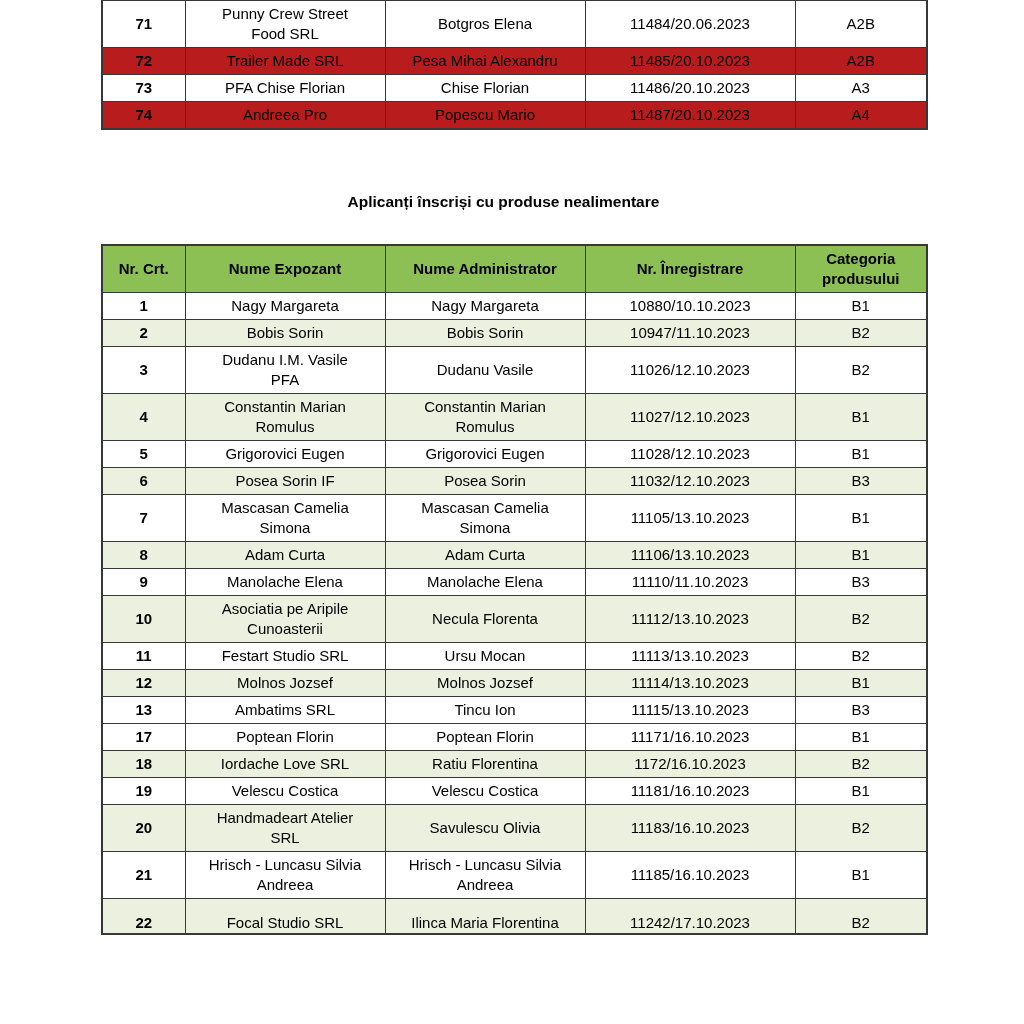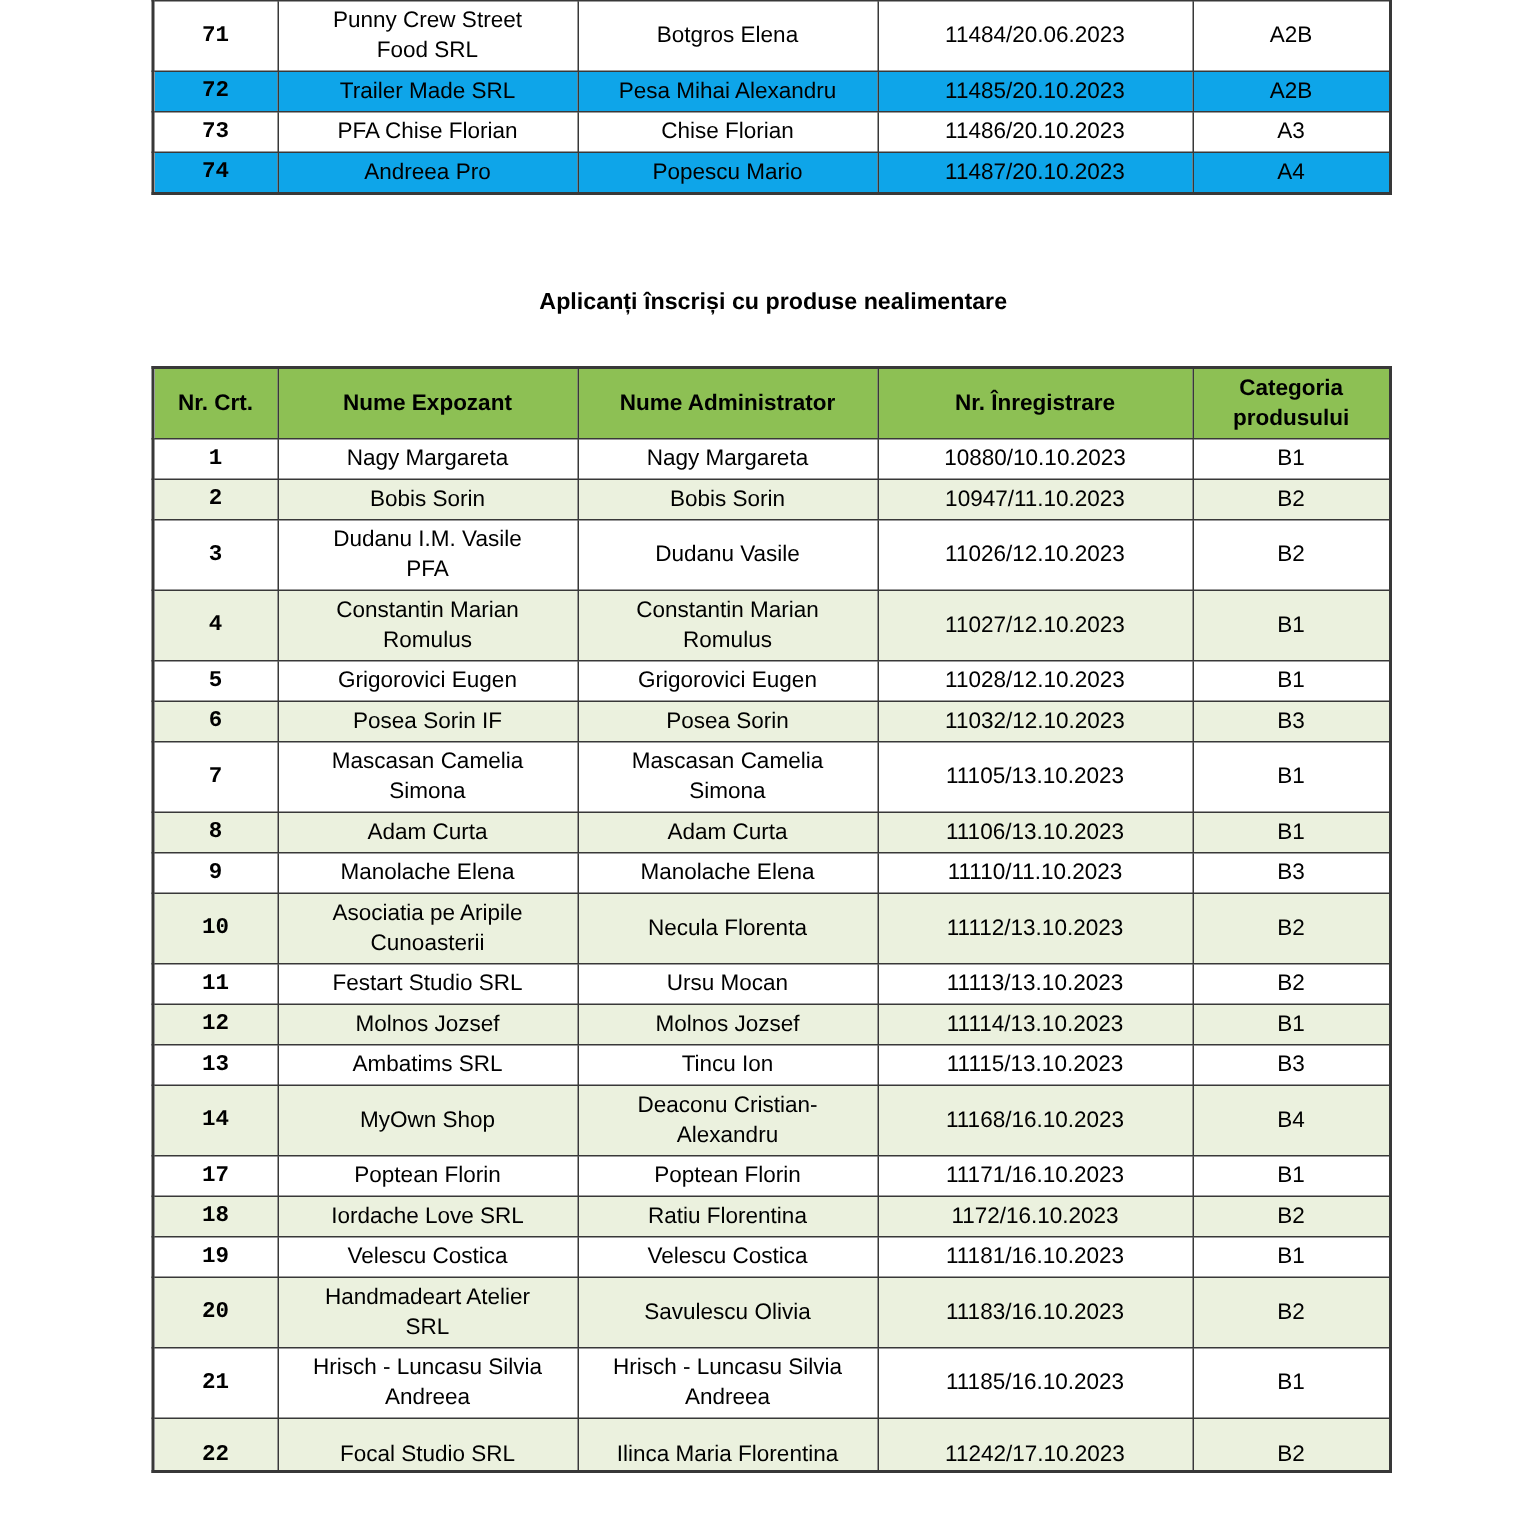--- a/index.html
+++ b/index.html
@@ -30,36 +30,36 @@
     color: #000000;
     padding: 3px 4px;
     line-height: 20px;
     white-space: pre-line;
     overflow: hidden;
   }
   .doc-table th {
     background: #8dc054;
     font-weight: bold;
   }
-  .doc-table td.nr { font-weight: bold; font-family: Liberation Mono, monospace; }
+  .doc-table td.nr { font-weight: bold; }
   tr.shade-green td { background: #ebf1de; }
-  tr.shade-blue td { background: #0ea5e9; text-align: center; }
+  tr.shade-blue td { background: #b91c1c; text-align: center; }
   tr.cut-row td { height: 39px; padding: 0; }
   tr.partial-row td { padding-top: 14px; padding-bottom: 0; }
   .food-table-wrap {
     position: absolute;
     top: -41px; left: 101px;
   }
   .nonfood-table-wrap {
     position: absolute;
     top: 244px; left: 101px;
   }
   .section-title {
     position: absolute;
-    top: 192px; left: 103px;
+    top: 192px; left: 91px;
     width: 825px;
     text-align: center;
     font-weight: bold;
     font-size: 15.5px;
     color: #000000;
     line-height: 20px;
   }
 </style>
 </head>
 <body>
@@ -228,28 +228,20 @@
             <td>11114/13.10.2023</td>
             <td>B1</td>
           </tr>
           <tr>
             <td class="nr">13</td>
             <td>Ambatims SRL</td>
             <td>Tincu Ion</td>
             <td>11115/13.10.2023</td>
             <td>B3</td>
           </tr>
-          <tr class="shade-green">
-            <td class="nr">14</td>
-            <td>MyOwn Shop</td>
-            <td>Deaconu Cristian-
-Alexandru</td>
-            <td>11168/16.10.2023</td>
-            <td>B4</td>
-          </tr>
           <tr>
             <td class="nr">17</td>
             <td>Poptean Florin</td>
             <td>Poptean Florin</td>
             <td>11171/16.10.2023</td>
             <td>B1</td>
           </tr>
           <tr class="shade-green">
             <td class="nr">18</td>
             <td>Iordache Love SRL</td>

